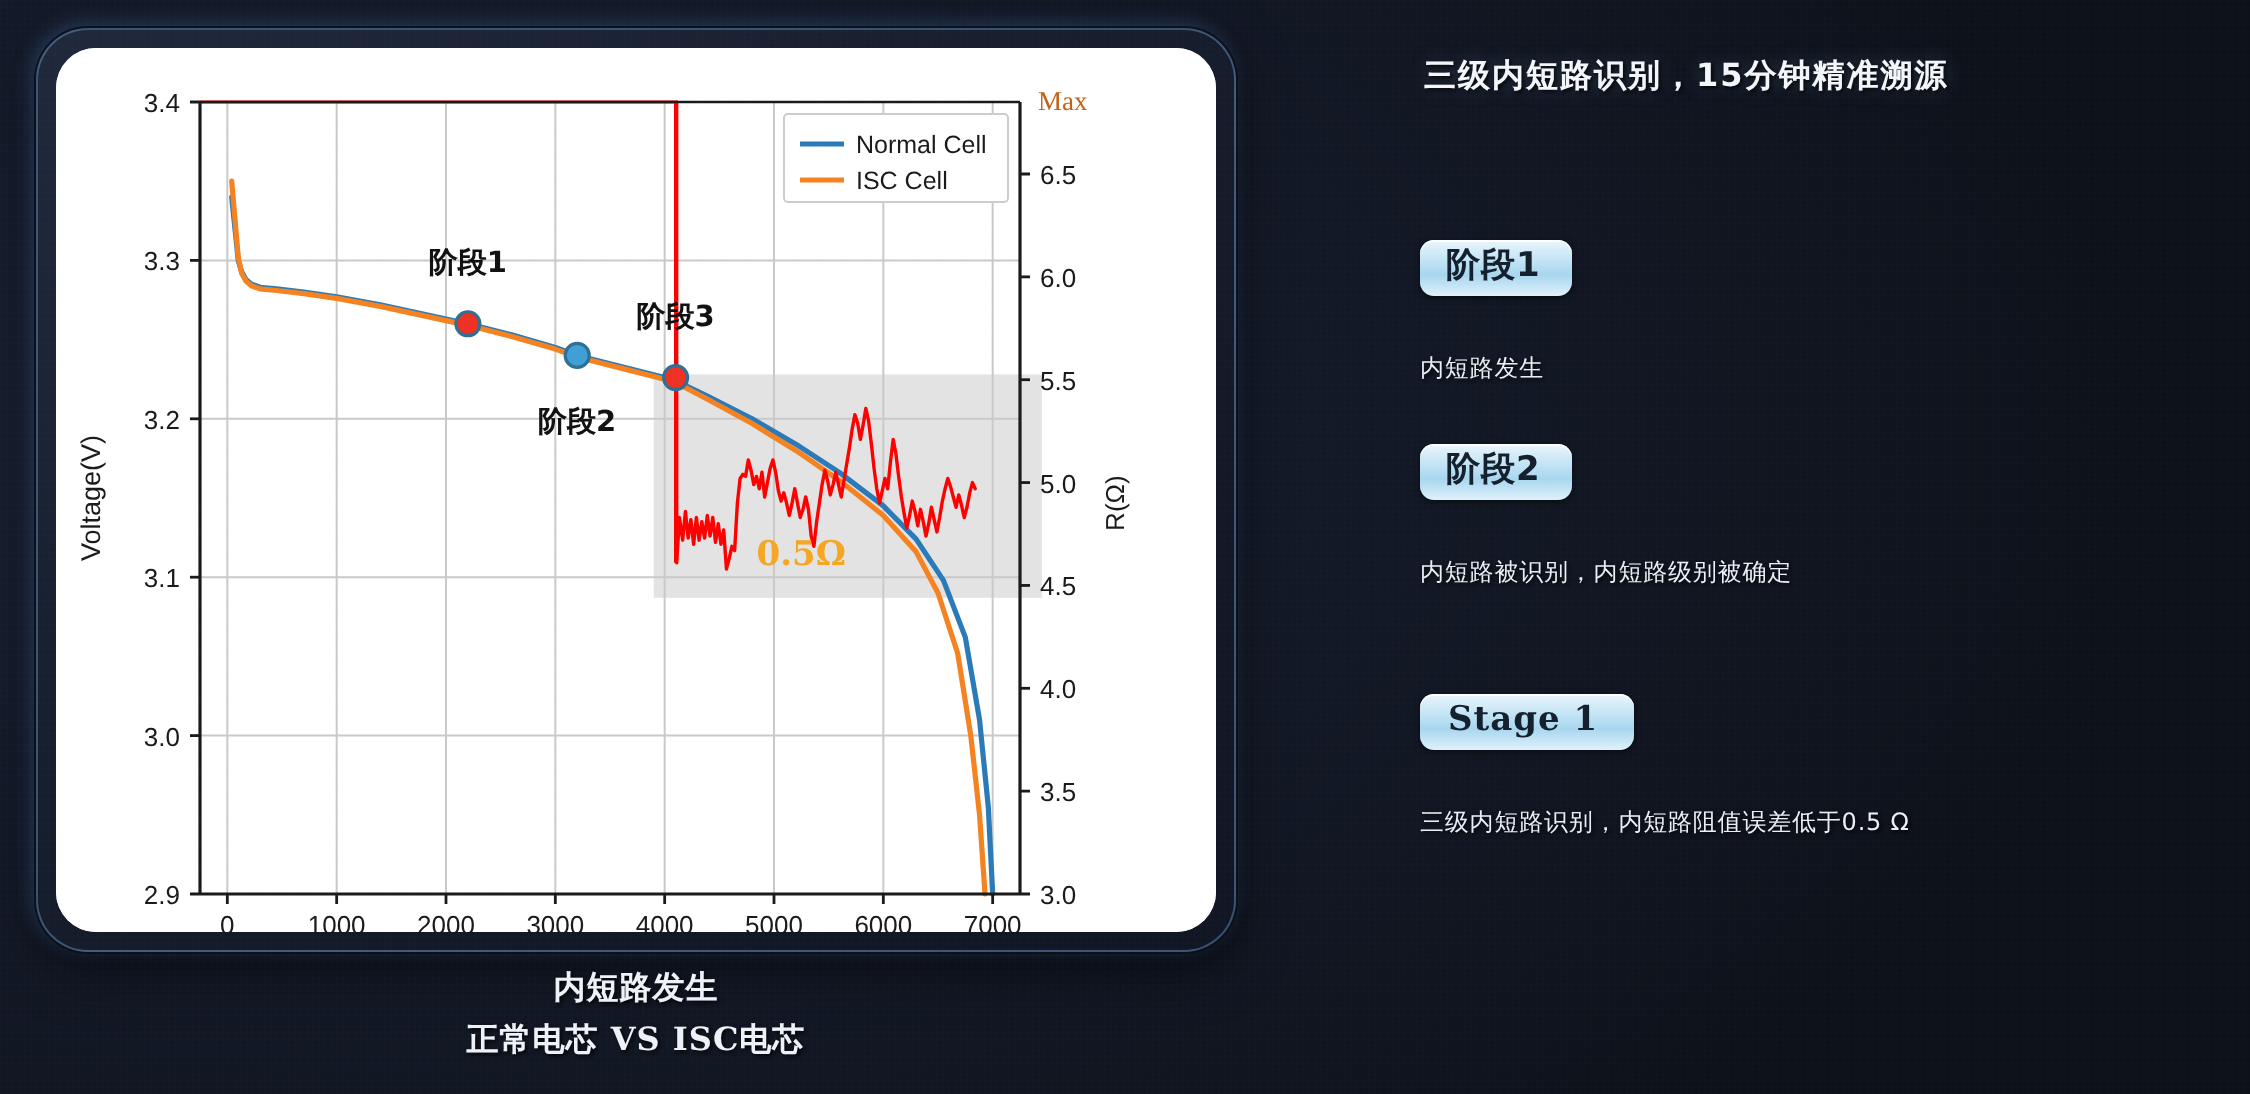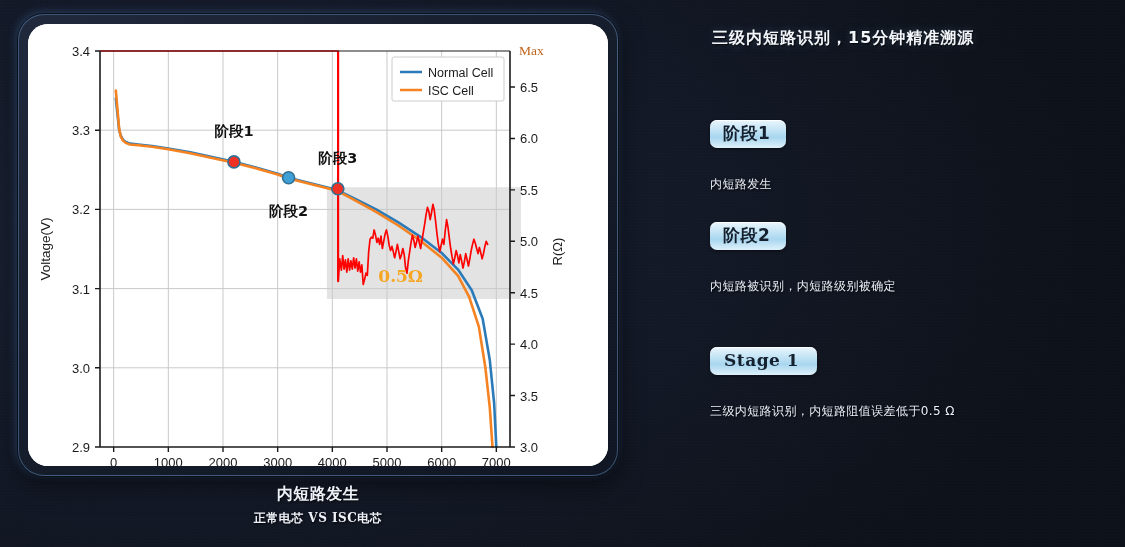--- a/index.html
+++ b/index.html
@@ -57,21 +57,21 @@
     color: #eef2f8;
     text-shadow: 1px 1px 2px rgba(0,0,0,.85);
   }
   .caption .c1 {
     font-family: "DejaVu Sans", sans-serif;
     font-weight: 700; font-size: 16px; letter-spacing: .5px;
     display: block;
   }
   .caption .c2 {
     font-family: "DejaVu Serif", serif;
-    font-weight: 700; font-size: 12px; letter-spacing: .5px;
+    font-weight: 700; font-size: 16px; letter-spacing: .5px;
     display: block; margin-top: 5px;
   }
 
   
   .panel { position: absolute; left: 700px; top: 0; width: 425px; height: 547px; }
   .panel-title {
     position: absolute; left: 12px; top: 28px;
     font-family: "DejaVu Sans", sans-serif;
     font-size: 16px; font-weight: 700;
     color: #f2f6fb; letter-spacing: 1px;

